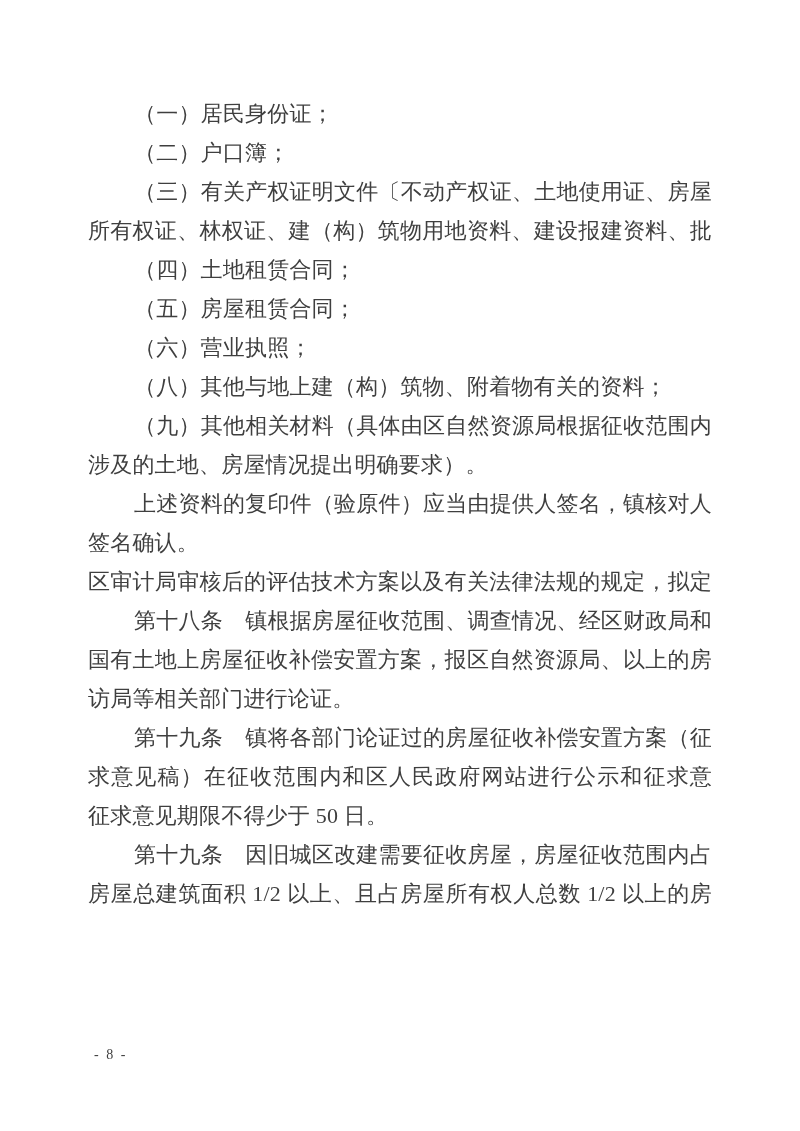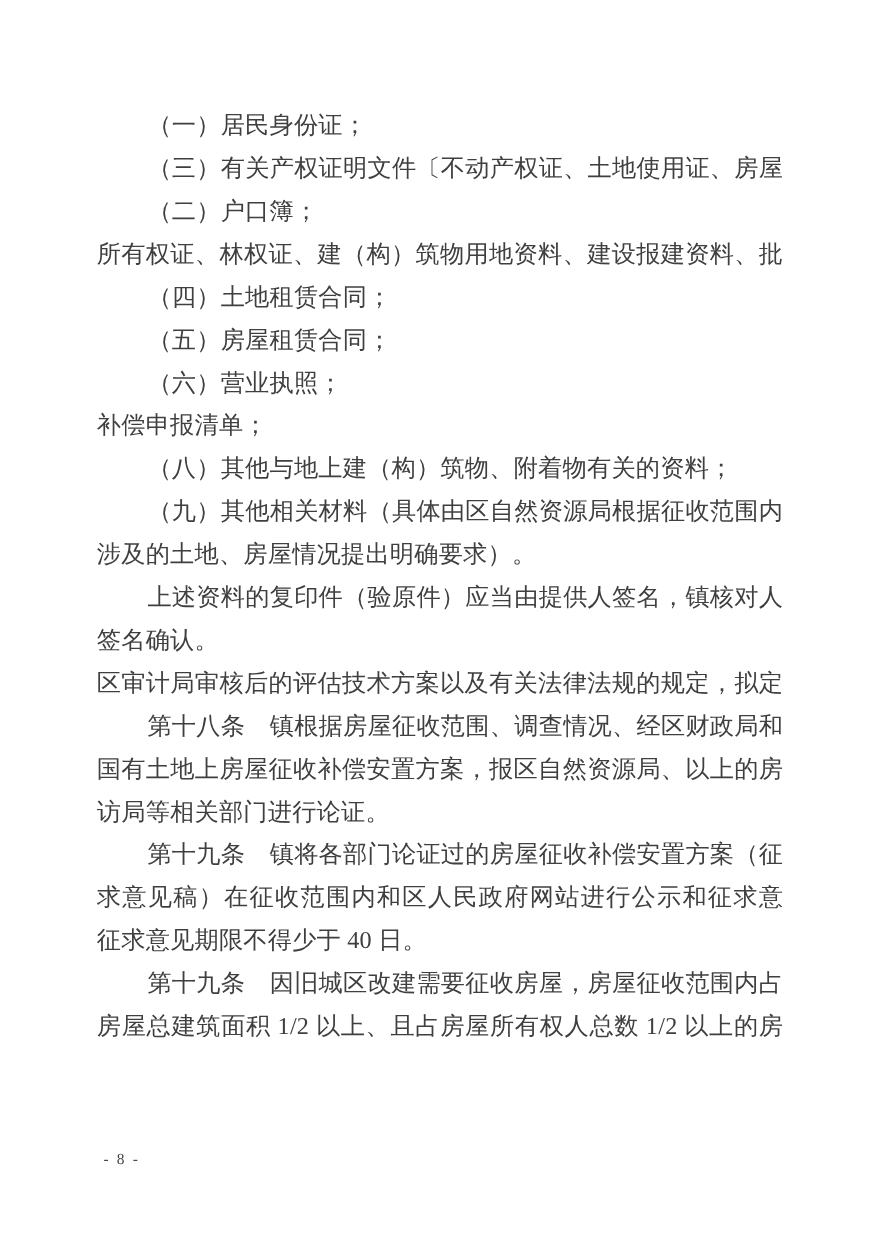--- a/index.html
+++ b/index.html
@@ -49,36 +49,35 @@
     color: #3f3f3f;
     font-family: "Liberation Serif", "DejaVu Serif", serif;
   }
 </style>
 </head>
 <body>
 
 <div class="page">
   <div class="content" id="doc-content">
       <div class="line indent">（一）居民身份证；</div>
+      <div class="line indent">（二）户口簿；</div>
       <div class="line indent fill">（三）有关产权证明文件〔不动产权证、土地使用证、房屋</div>
-      <div class="line indent">（二）户口簿；</div>
       <div class="line fill">所有权证、林权证、建（构）筑物用地资料、建设报建资料、批</div>
       <div class="line indent">（四）土地租赁合同；</div>
       <div class="line indent">（五）房屋租赁合同；</div>
       <div class="line indent">（六）营业执照；</div>
-      <div class="line">补偿申报清单；</div>
       <div class="line indent">（八）其他与地上建（构）筑物、附着物有关的资料；</div>
       <div class="line indent fill">（九）其他相关材料（具体由区自然资源局根据征收范围内</div>
       <div class="line">涉及的土地、房屋情况提出明确要求）。</div>
       <div class="line indent fill">上述资料的复印件（验原件）应当由提供人签名，镇核对人</div>
       <div class="line">签名确认。</div>
       <div class="line fill">区审计局审核后的评估技术方案以及有关法律法规的规定，拟定</div>
       <div class="line indent fill">第十八条　镇根据房屋征收范围、调查情况、经区财政局和</div>
       <div class="line fill">国有土地上房屋征收补偿安置方案，报区自然资源局、以上的房屋</div>
       <div class="line">访局等相关部门进行论证。</div>
       <div class="line indent fill">第十九条　镇将各部门论证过的房屋征收补偿安置方案（征</div>
       <div class="line fill">求意见稿）在征收范围内和区人民政府网站进行公示和征求意见，</div>
-      <div class="line">征求意见期限不得少于 40 日。</div>
+      <div class="line">征求意见期限不得少于 50 日。</div>
       <div class="line indent fill">第十九条　因旧城区改建需要征收房屋，房屋征收范围内占</div>
       <div class="line fill">房屋总建筑面积 1/2 以上、且占房屋所有权人总数 1/2 以上的房屋</div>
     </div>
   <div class="footer">- 8 -</div>
 </div>
 
 </body></html>

